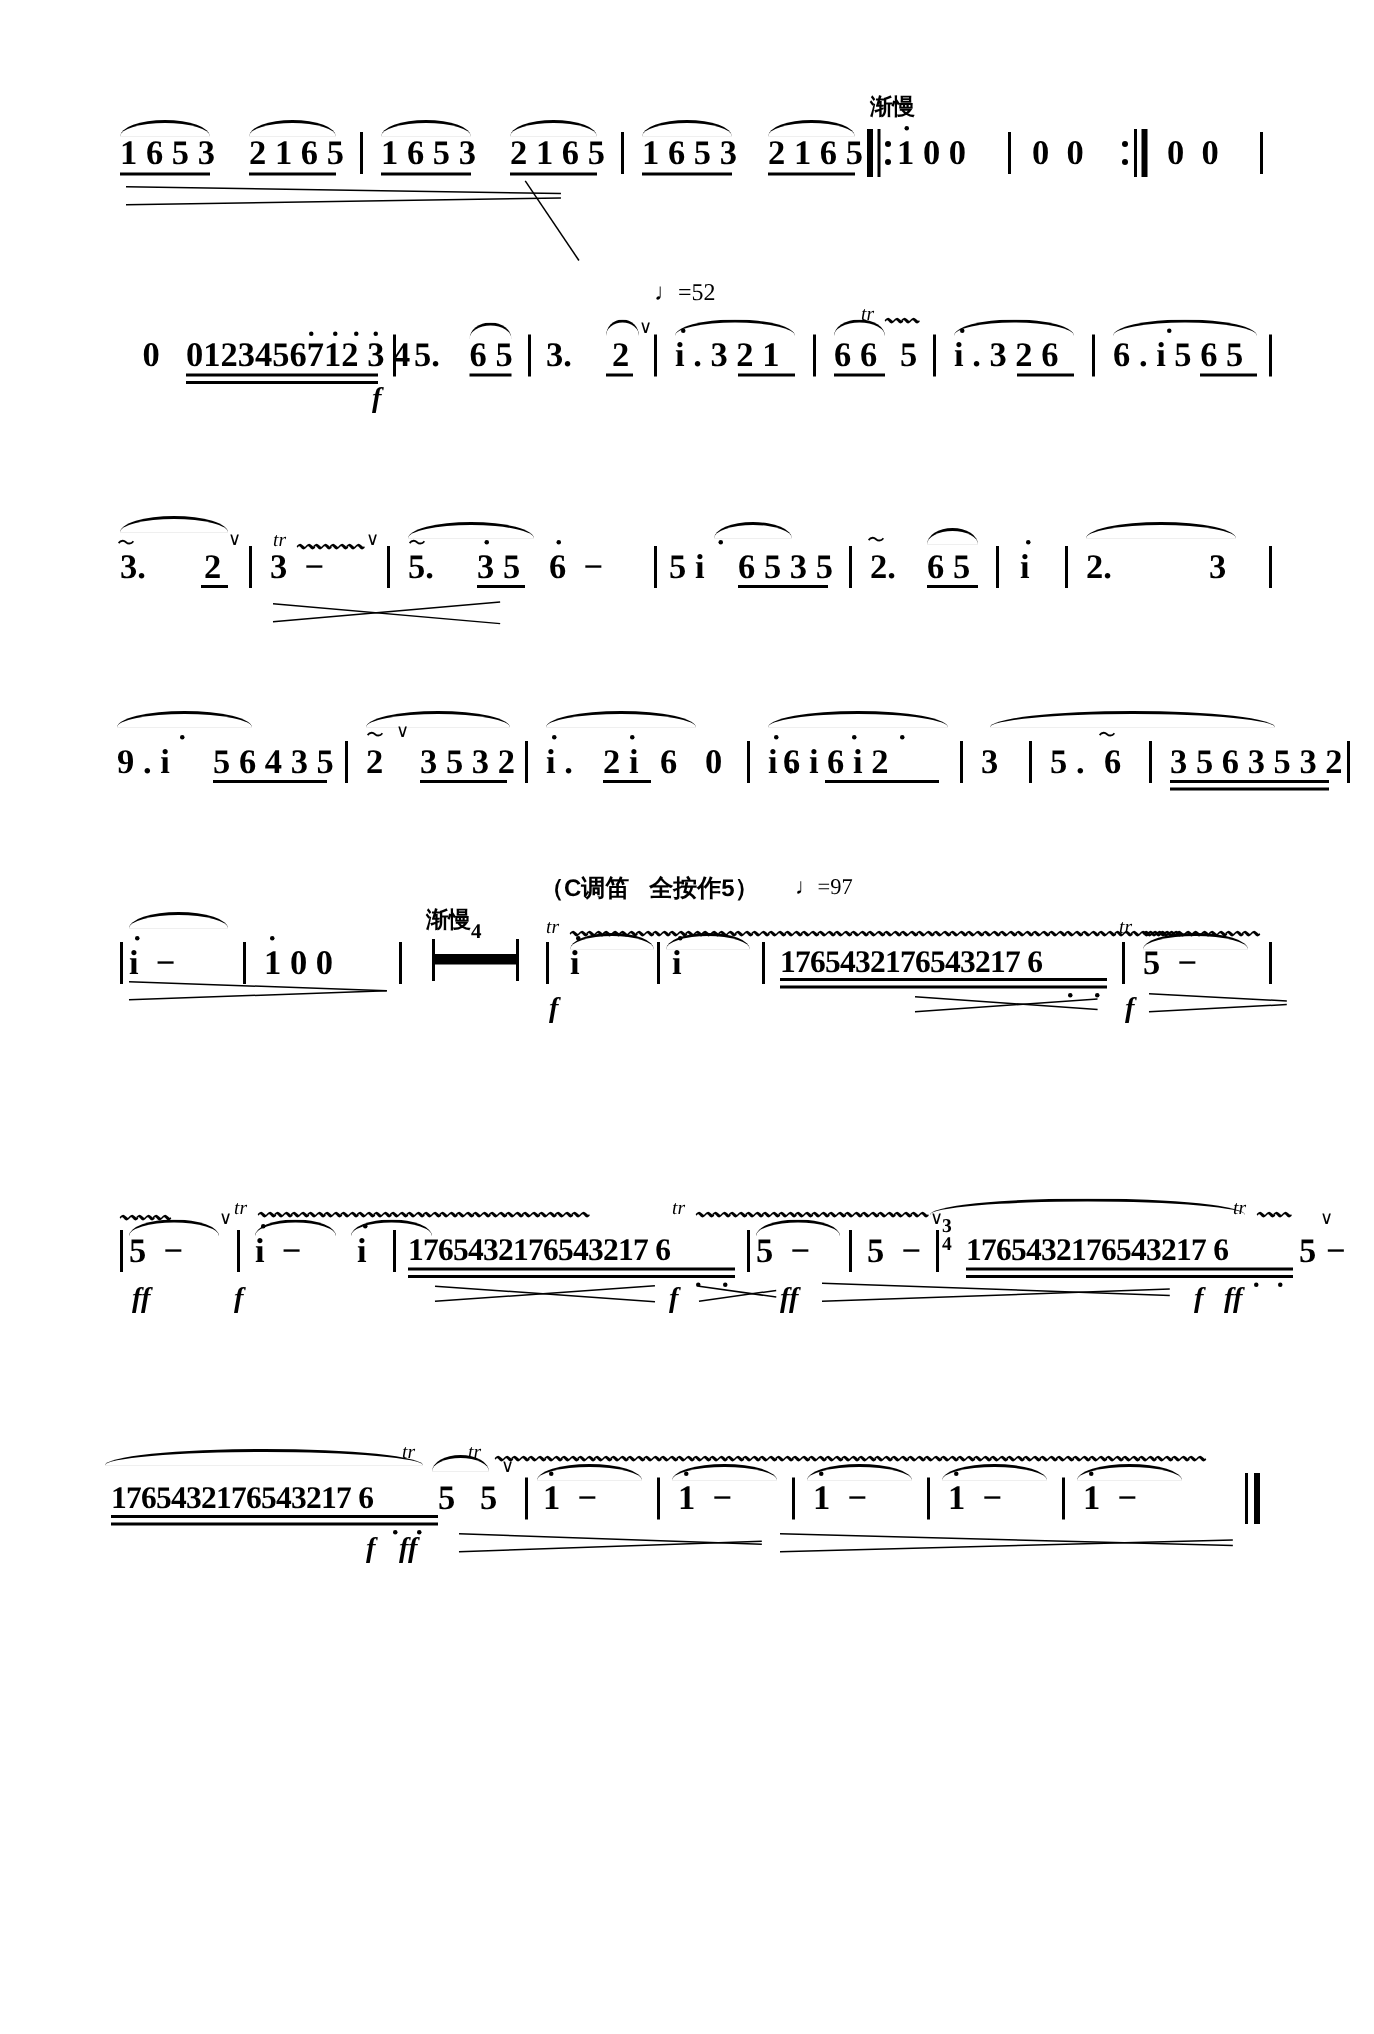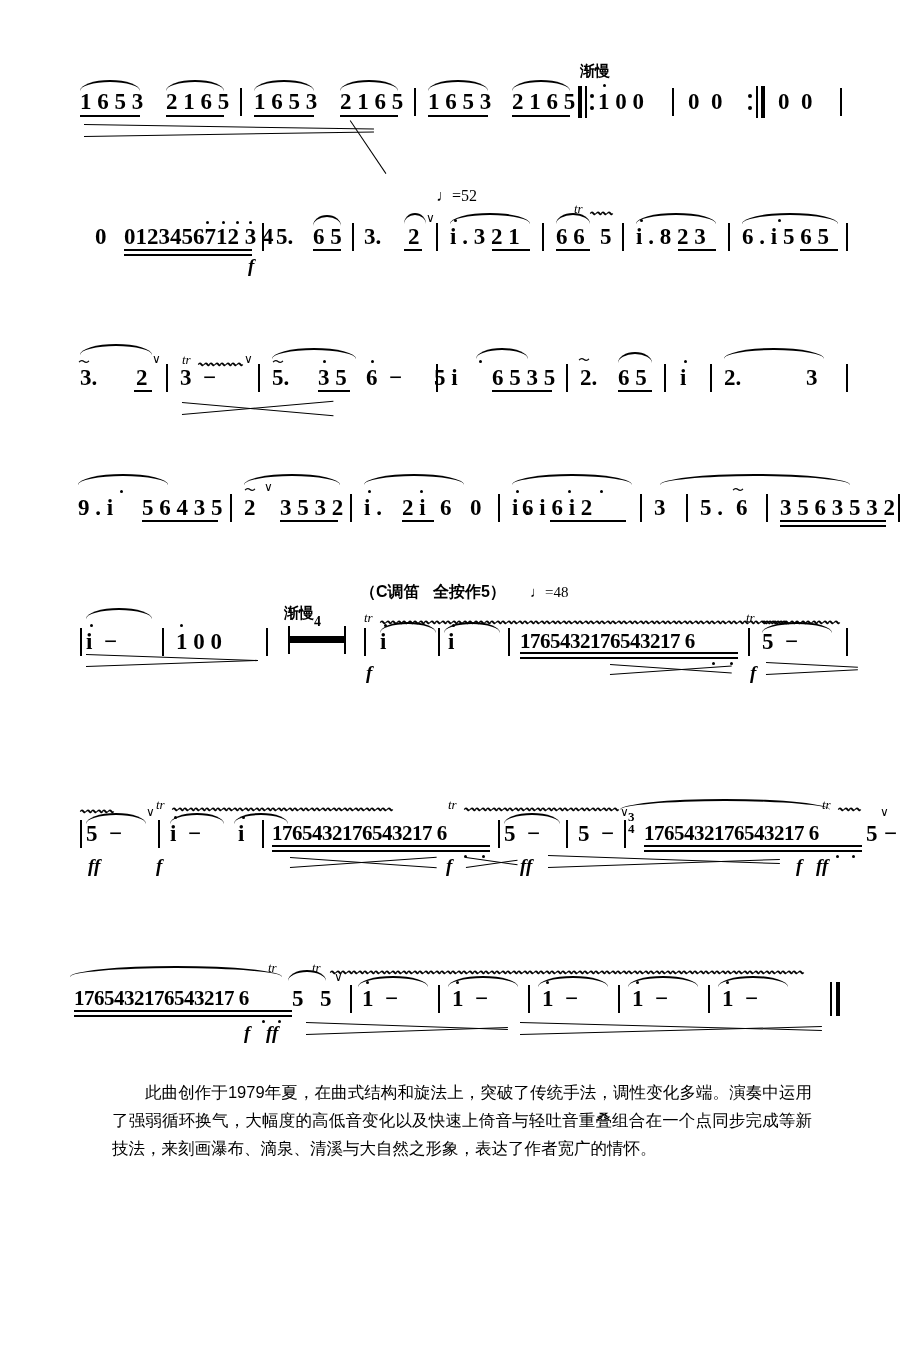--- a/index.html
+++ b/index.html
@@ -141,21 +141,21 @@
     <div class="beam" style="left:492px;top:64px;width:38px;"></div>
     <div class="bar" style="left:542px;top:38px;height:28px;"></div>
 
     <div class="slur" style="left:556px;top:28px;width:34px;"></div>
     <div class="n" style="left:556px;top:40px;">6 6</div>
     <div class="beam" style="left:556px;top:64px;width:34px;"></div>
     <div class="n" style="left:600px;top:40px;">5</div>
     <div class="bar" style="left:622px;top:38px;height:28px;"></div>
 
     <div class="slur" style="left:636px;top:28px;width:80px;"></div>
-    <div class="n" style="left:636px;top:40px;">i . 8 2 3</div>
+    <div class="n" style="left:636px;top:40px;">i . 3 2 6</div>
     <div class="dot" style="left:640px;top:34px;"></div>
     <div class="beam" style="left:678px;top:64px;width:38px;"></div>
     <div class="bar" style="left:728px;top:38px;height:28px;"></div>
 
     <div class="tr" style="left:574px;top:16px;">tr</div>
     <div class="wave" style="left:590px;top:18px;">〰〰</div>
 
     <div class="slur" style="left:742px;top:28px;width:96px;"></div>
     <div class="n" style="left:742px;top:40px;">6 . i 5 6 5</div>
     <div class="dot" style="left:778px;top:34px;"></div>
@@ -182,21 +182,21 @@
     <div class="wave" style="left:272px;top:24px;">〜</div>
     <div class="n" style="left:272px;top:36px;">5.</div>
     <div class="n" style="left:318px;top:36px;">3 5</div>
     <div class="dot" style="left:323px;top:30px;"></div>
     <div class="beam" style="left:318px;top:60px;width:32px;"></div>
     <div class="n" style="left:366px;top:36px;">6  −</div>
     <div class="dot" style="left:371px;top:30px;"></div>
     <div class="bar" style="left:436px;top:34px;height:28px;"></div>
 
     <div class="slur" style="left:476px;top:18px;width:52px;"></div>
-    <div class="n" style="left:434px;top:36px;">5 i</div>
+    <div class="n" style="left:446px;top:36px;">5 i</div>
     <div class="dot" style="left:479px;top:30px;"></div>
     <div class="n" style="left:492px;top:36px;">6 5 3 5</div>
     <div class="beam" style="left:492px;top:60px;width:60px;"></div>
     <div class="bar" style="left:566px;top:34px;height:28px;"></div>
 
     <div class="wave" style="left:578px;top:22px;">〜</div>
     <div class="n" style="left:580px;top:36px;">2.</div>
     <div class="slur" style="left:618px;top:22px;width:34px;"></div>
     <div class="n" style="left:618px;top:36px;">6 5</div>
     <div class="beam" style="left:618px;top:60px;width:34px;"></div>
@@ -261,21 +261,21 @@
     <div class="slur" style="left:660px;top:14px;width:190px;"></div>
     <div class="n" style="left:780px;top:36px;">3 5 6 3 5 3 2</div>
     <div class="beam" style="left:780px;top:60px;width:106px;"></div>
     <div class="beam" style="left:780px;top:65px;width:106px;"></div>
     <div class="bar" style="left:898px;top:34px;height:28px;"></div>
   </div>
 
   <div class="sys" style="top:580px;height:130px;">
     <div class="txt cn" style="left:284px;top:24px;font-size:15px;font-weight:bold;">渐慢</div>
     <div class="txt cn" style="left:360px;top:2px;font-size:16px;font-weight:bold;">（C调笛   全按作5）</div>
-    <div class="txt" style="left:530px;top:4px;font-size:15px;">♩=48</div>
+    <div class="txt" style="left:530px;top:4px;font-size:15px;">♩=97</div>
 
     <div class="bar" style="left:80px;top:48px;height:28px;"></div>
     <div class="slur" style="left:86px;top:28px;width:66px;"></div>
     <div class="n" style="left:86px;top:50px;">i  −</div>
     <div class="dot" style="left:90px;top:44px;"></div>
     <div class="bar" style="left:162px;top:48px;height:28px;"></div>
     <div class="n" style="left:176px;top:50px;">1 0 0</div>
     <div class="dot" style="left:180px;top:44px;"></div>
     <div class="bar" style="left:266px;top:48px;height:28px;"></div>
 
@@ -448,18 +448,15 @@
       <i style="width:202px;top:0px;transform:rotate(2deg);"></i>
       <i style="width:202px;top:12px;transform:rotate(-2deg);"></i>
     </div>
     <div class="hair" style="left:520px;top:82px;width:300px;height:14px;">
       <i style="width:302px;top:0px;transform:rotate(1.5deg);"></i>
       <i style="width:302px;top:12px;transform:rotate(-1.5deg);"></i>
     </div>
   </div>
 
   <div class="prose" style="top:1072px;">
-    <p style="margin:6px 0 0 0;text-indent:2em;">
-      <span>此曲创作于1979年夏，在曲式结构和旋法上，突破了传统手法，调性变化多端。演奏中运用了强弱循环换气，大幅度的高低音变化以及快速上倚音与轻吐音重叠组合在一个点同步完成等新技法，来刻画瀑布、滴泉、清溪与大自然之形象，表达了作者宽广的情怀。</span>
-    </p>
   </div>
 
 </div>
 
 </body></html>

